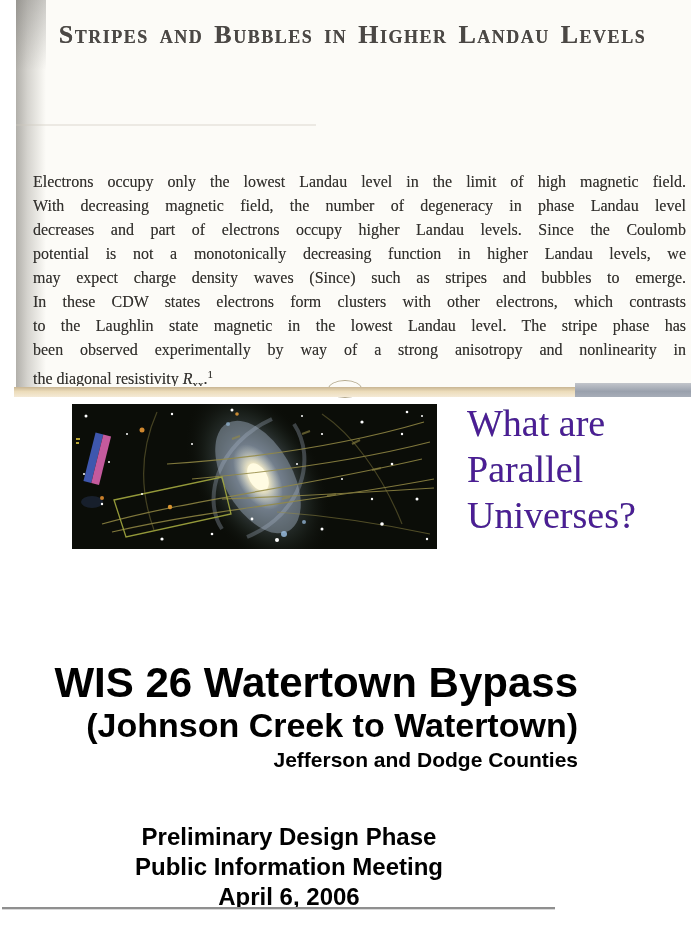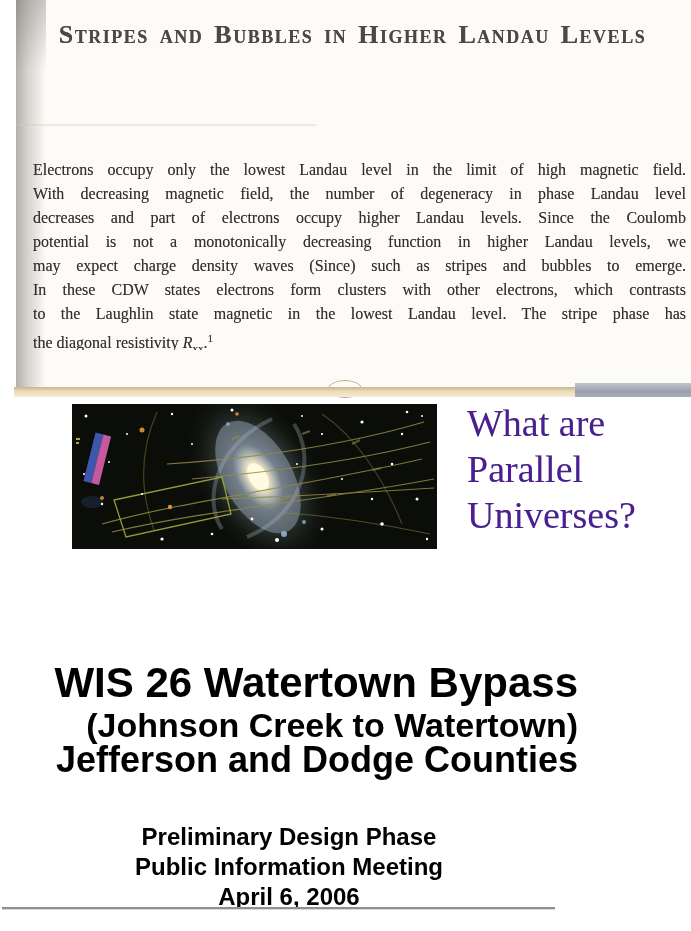--- a/index.html
+++ b/index.html
@@ -26,21 +26,21 @@
     position:absolute;left:20px;top:20px;width:665px;
     text-align:center;font-variant:small-caps;font-weight:700;
     font-size:26px;letter-spacing:1.5px;word-spacing:3px;color:#4b4845;
     text-shadow:0 0 0.6px rgba(75,72,69,0.7);
   }
   .paper-crease{
     position:absolute;left:16px;top:124px;width:300px;height:2px;
     background:rgba(205,200,188,0.35);
   }
   .paper-paragraph{
-    position:absolute;left:33px;top:158px;width:653px;height:218px;
+    position:absolute;left:33px;top:170px;width:653px;height:218px;
     overflow:hidden;font-size:16px;line-height:24px;color:#33312e;
     text-shadow:0 0 0.5px rgba(60,58,55,0.55);
   }
   .pline{text-align:justify;text-align-last:justify;height:24px;overflow:hidden;}
   .pline-last{text-align:left;height:24px;overflow:hidden;}
   .rsym{font-style:italic;}
   .rsub{font-size:11px;vertical-align:-4px;}
   .rsup{font-size:11px;vertical-align:6px;}
 
   
@@ -71,21 +71,21 @@
     text-shadow:0 0 0.5px rgba(87,160,111,0.6);
   }
 
   
   .slide-titles{
     position:absolute;left:0;top:659px;width:578px;text-align:right;
     font-family:"Liberation Sans",sans-serif;font-weight:bold;color:#000;
   }
   .slide-title-1{font-size:42px;line-height:47px;}
   .slide-title-2{font-size:34px;line-height:38px;}
-  .slide-title-3{font-size:36px;line-height:32px;}
+  .slide-title-3{font-size:21px;line-height:32px;}
   .slide-body{
     position:absolute;left:0;top:822px;width:578px;text-align:center;
     font-family:"Liberation Sans",sans-serif;font-weight:bold;color:#000;
     font-size:24px;line-height:30px;
   }
   .slide-divider{
     position:absolute;left:2px;top:907px;width:553px;height:2px;
     background:#8f8f8f;border-bottom:1px solid #d9d9d9;
   }
 </style>
@@ -103,20 +103,21 @@
     <div class="paper-title">Stripes and Bubbles in Higher Landau Levels</div>
 
     <div class="paper-paragraph">
       <div class="pline">Electrons occupy only the lowest Landau level in the limit of high magnetic field.</div>
       <div class="pline">With decreasing magnetic field, the number of degeneracy in phase Landau level</div>
       <div class="pline">decreases and part of electrons occupy higher Landau levels. Since the Coulomb</div>
       <div class="pline">potential is not a monotonically decreasing function in higher Landau levels, we</div>
       <div class="pline">may expect charge density waves (Since) such as stripes and bubbles to emerge.</div>
       <div class="pline">In these CDW states electrons form clusters with other electrons, which contrasts</div>
       <div class="pline">to the Laughlin state magnetic in the lowest Landau level. The stripe phase has</div>
+      <div class="pline">been observed experimentally by way of a strong anisotropy and nonlinearity in</div>
       <div class="pline-last"><span>the diagonal resistivity </span><span class="rsym">R</span><span class="rsub">xx</span><span>.</span><span class="rsup">1</span></div>
     </div>
   </div>
 
   <div class="strip-circle"></div>
   <div class="film-strip"></div>
   <div class="film-strip-right"></div>
 
   <div class="galaxy-wrap">
     <svg class="galaxy-svg" width="365" height="145" viewBox="0 0 365 145">

